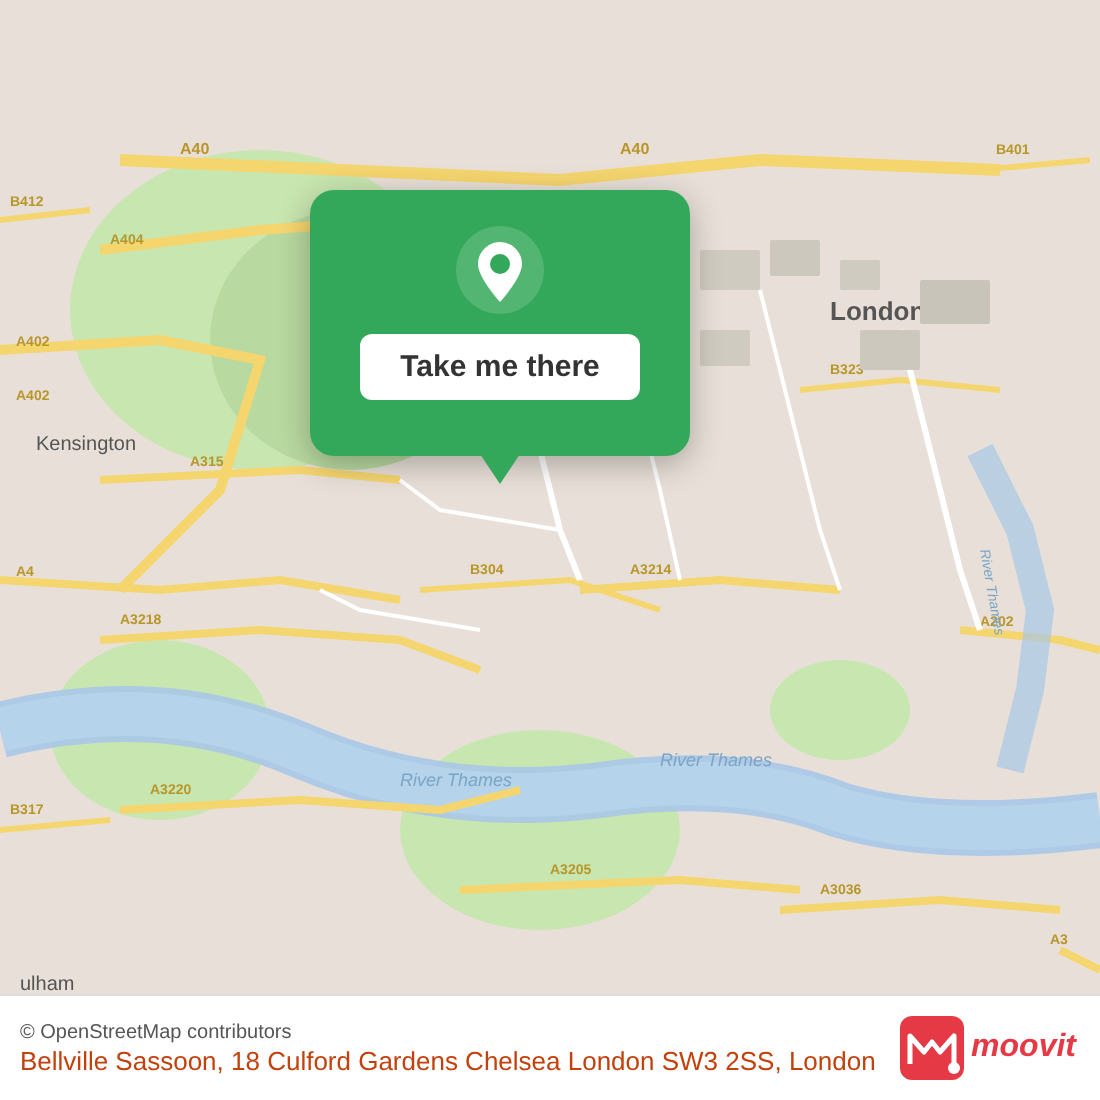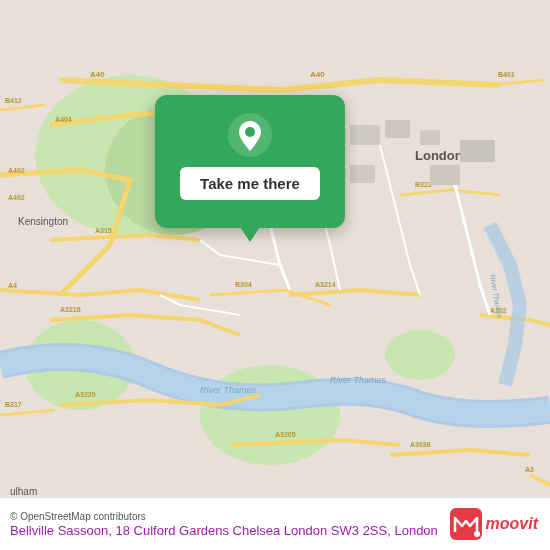--- a/index.html
+++ b/index.html
@@ -92,21 +92,21 @@
     }
 
     #osm-credit {
       font-size: 10px;
       color: #555;
       margin-bottom: 1px;
     }
 
     #location-text {
       font-size: 13px;
-      color: #a21caf;
+      color: #c2410c;
       font-weight: 500;
     }
 
     #moovit-logo {
       display: flex;
       align-items: center;
       gap: 4px;
     }
 
     #moovit-icon {

